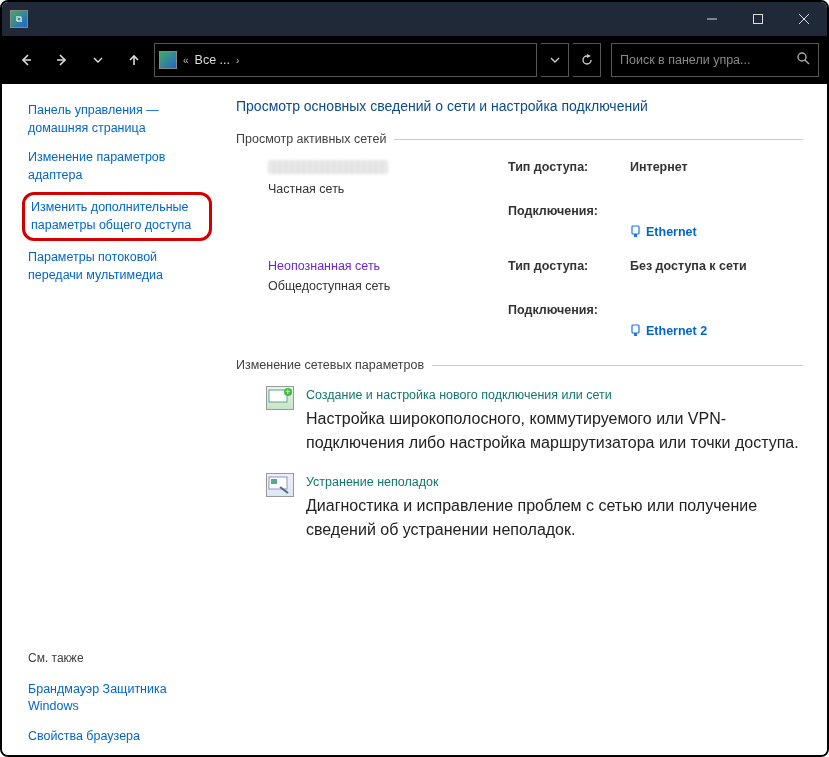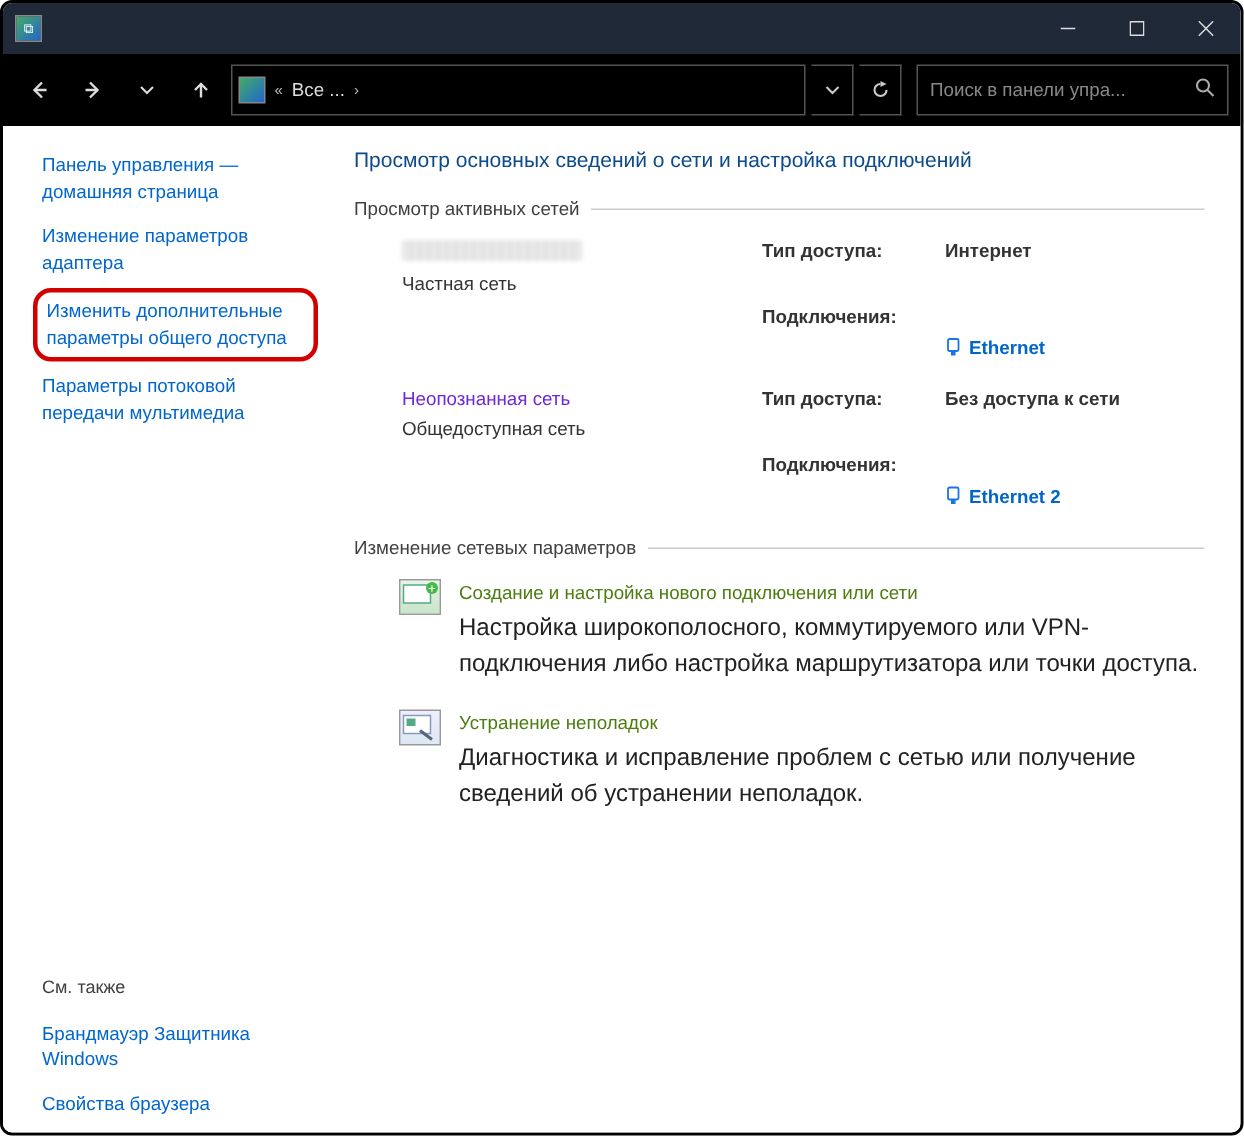--- a/index.html
+++ b/index.html
@@ -96,21 +96,21 @@
   .eth-icon { color: #1a73e8; font-size: 12px; }
 
   .action-row { display: flex; margin: 10px 0 18px 30px; }
   .action-icon {
     width: 28px; height: 24px; margin-right: 12px; flex-shrink: 0;
     border: 1px solid #999; background: linear-gradient(#e8f4e8,#c8e4c8);
     position: relative;
   }
   .action-icon.troubleshoot { background: linear-gradient(#eef,#dde8f4); }
   .action-text { flex: 1; line-height: 1.5; }
-  .action-text a { color: #4d7c0f; text-decoration: none; cursor: pointer; display: block; margin-bottom: 2px; }
+  .action-text a { color: #0f766e; text-decoration: none; cursor: pointer; display: block; margin-bottom: 2px; }
   .action-text .desc { color: #222; font-size: 16px; }
 
 </style>
 </head>
 <body>
 
 <div class="titlebar">
   <span class="icon-box">⧉</span>
   <div class="controls">
     <div>

